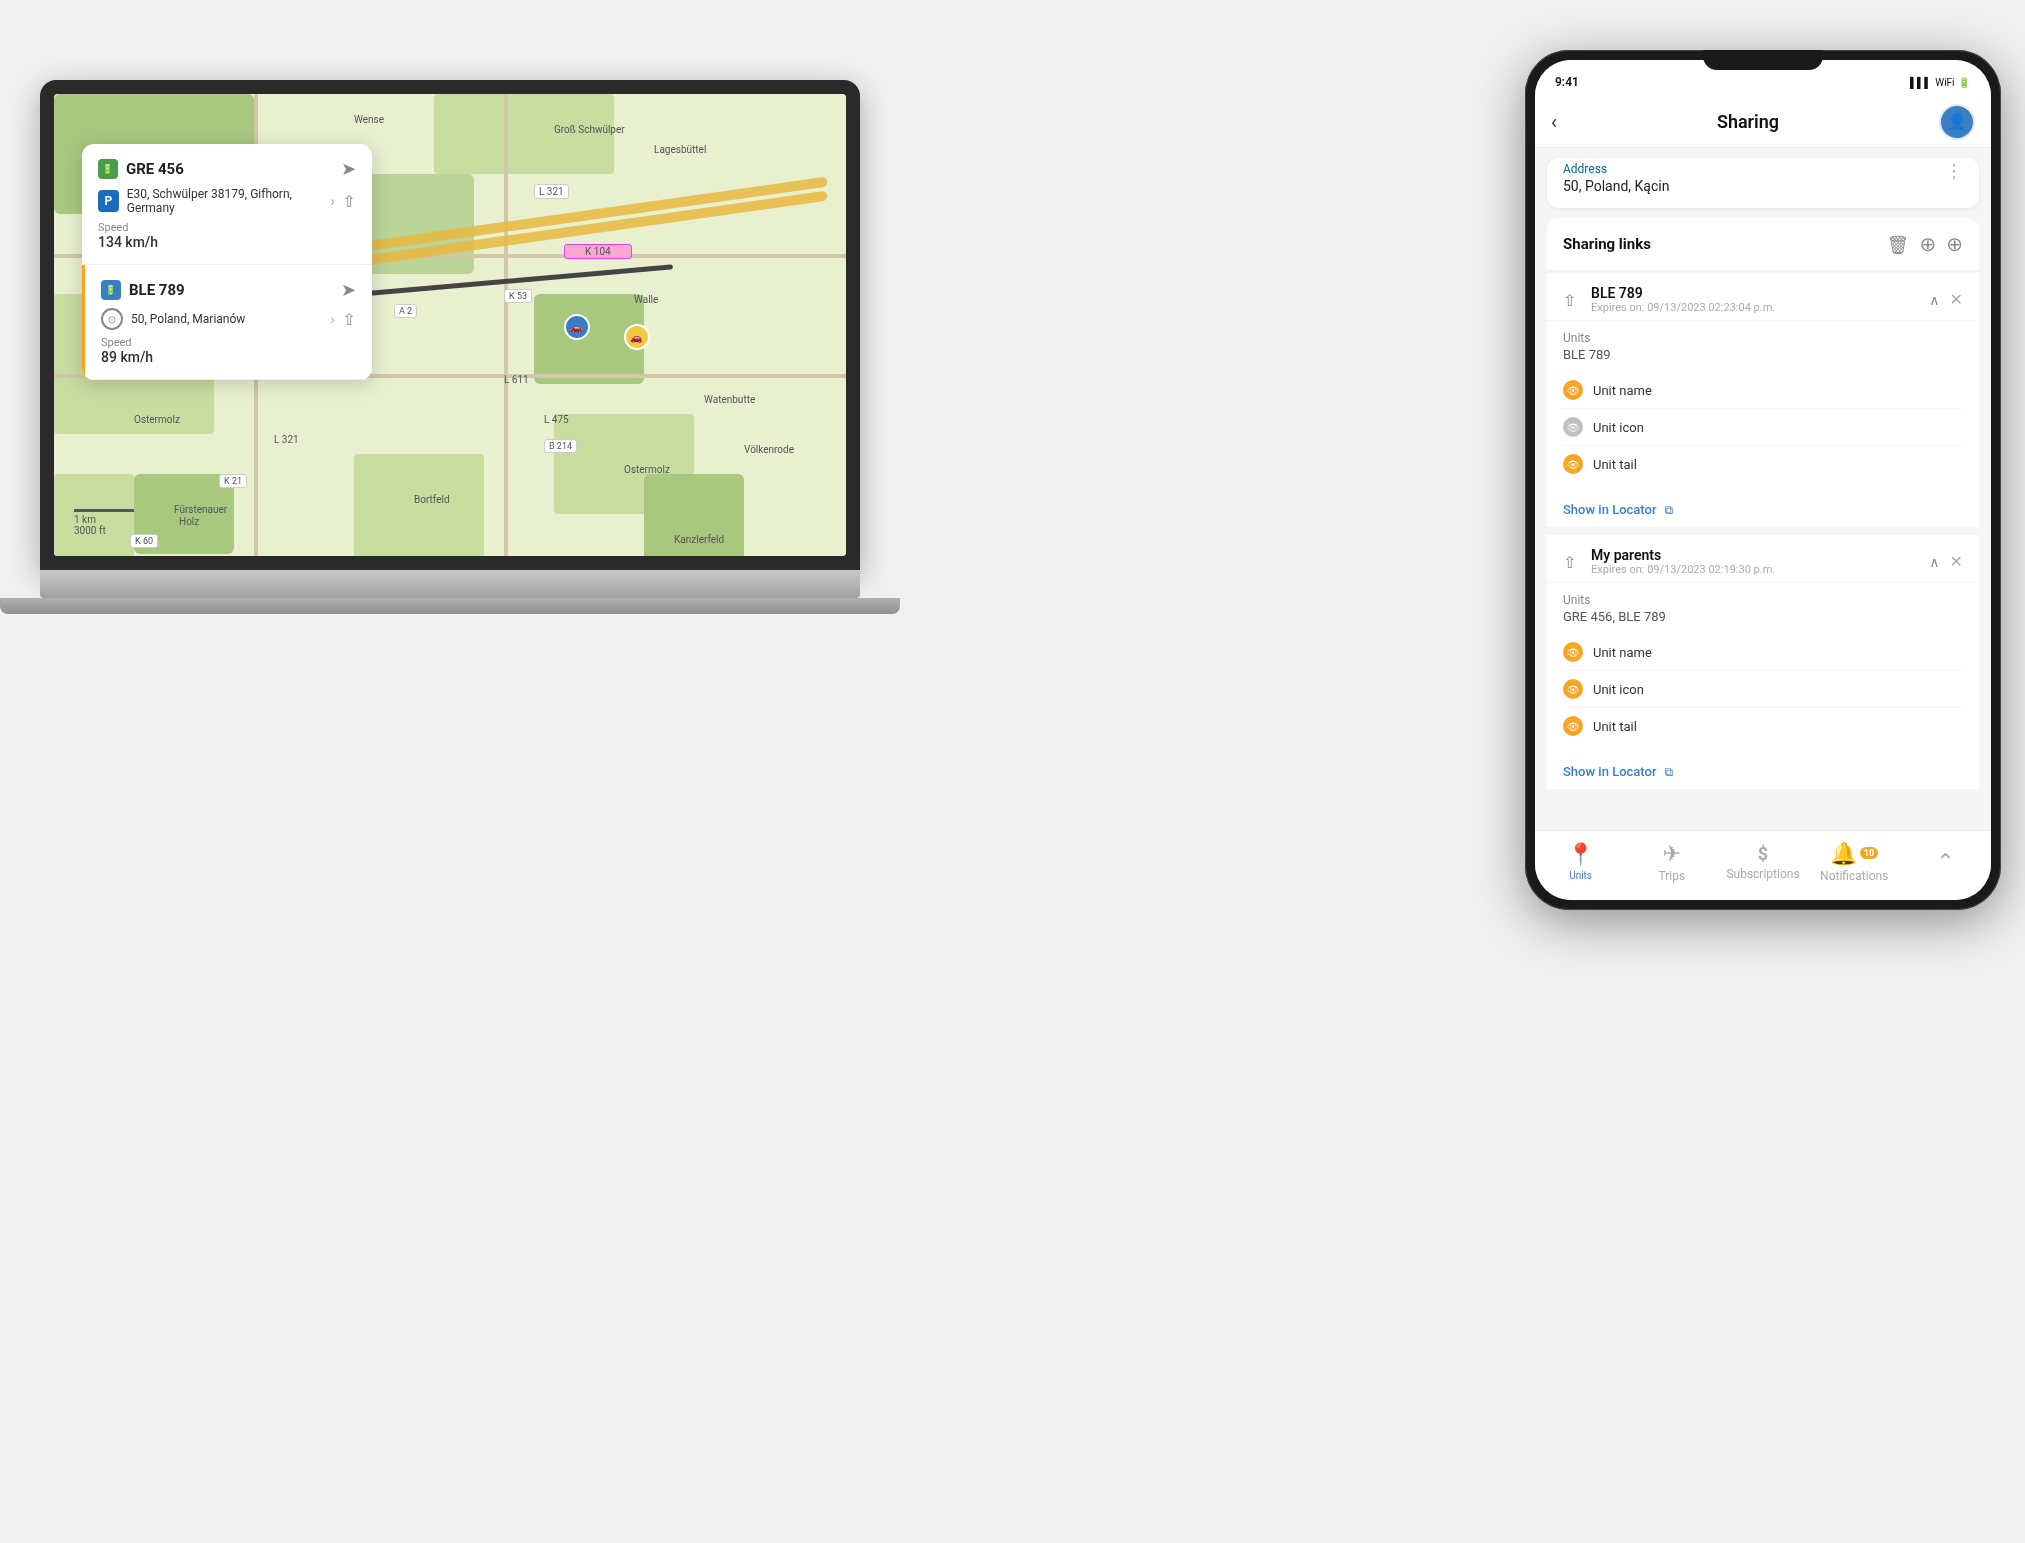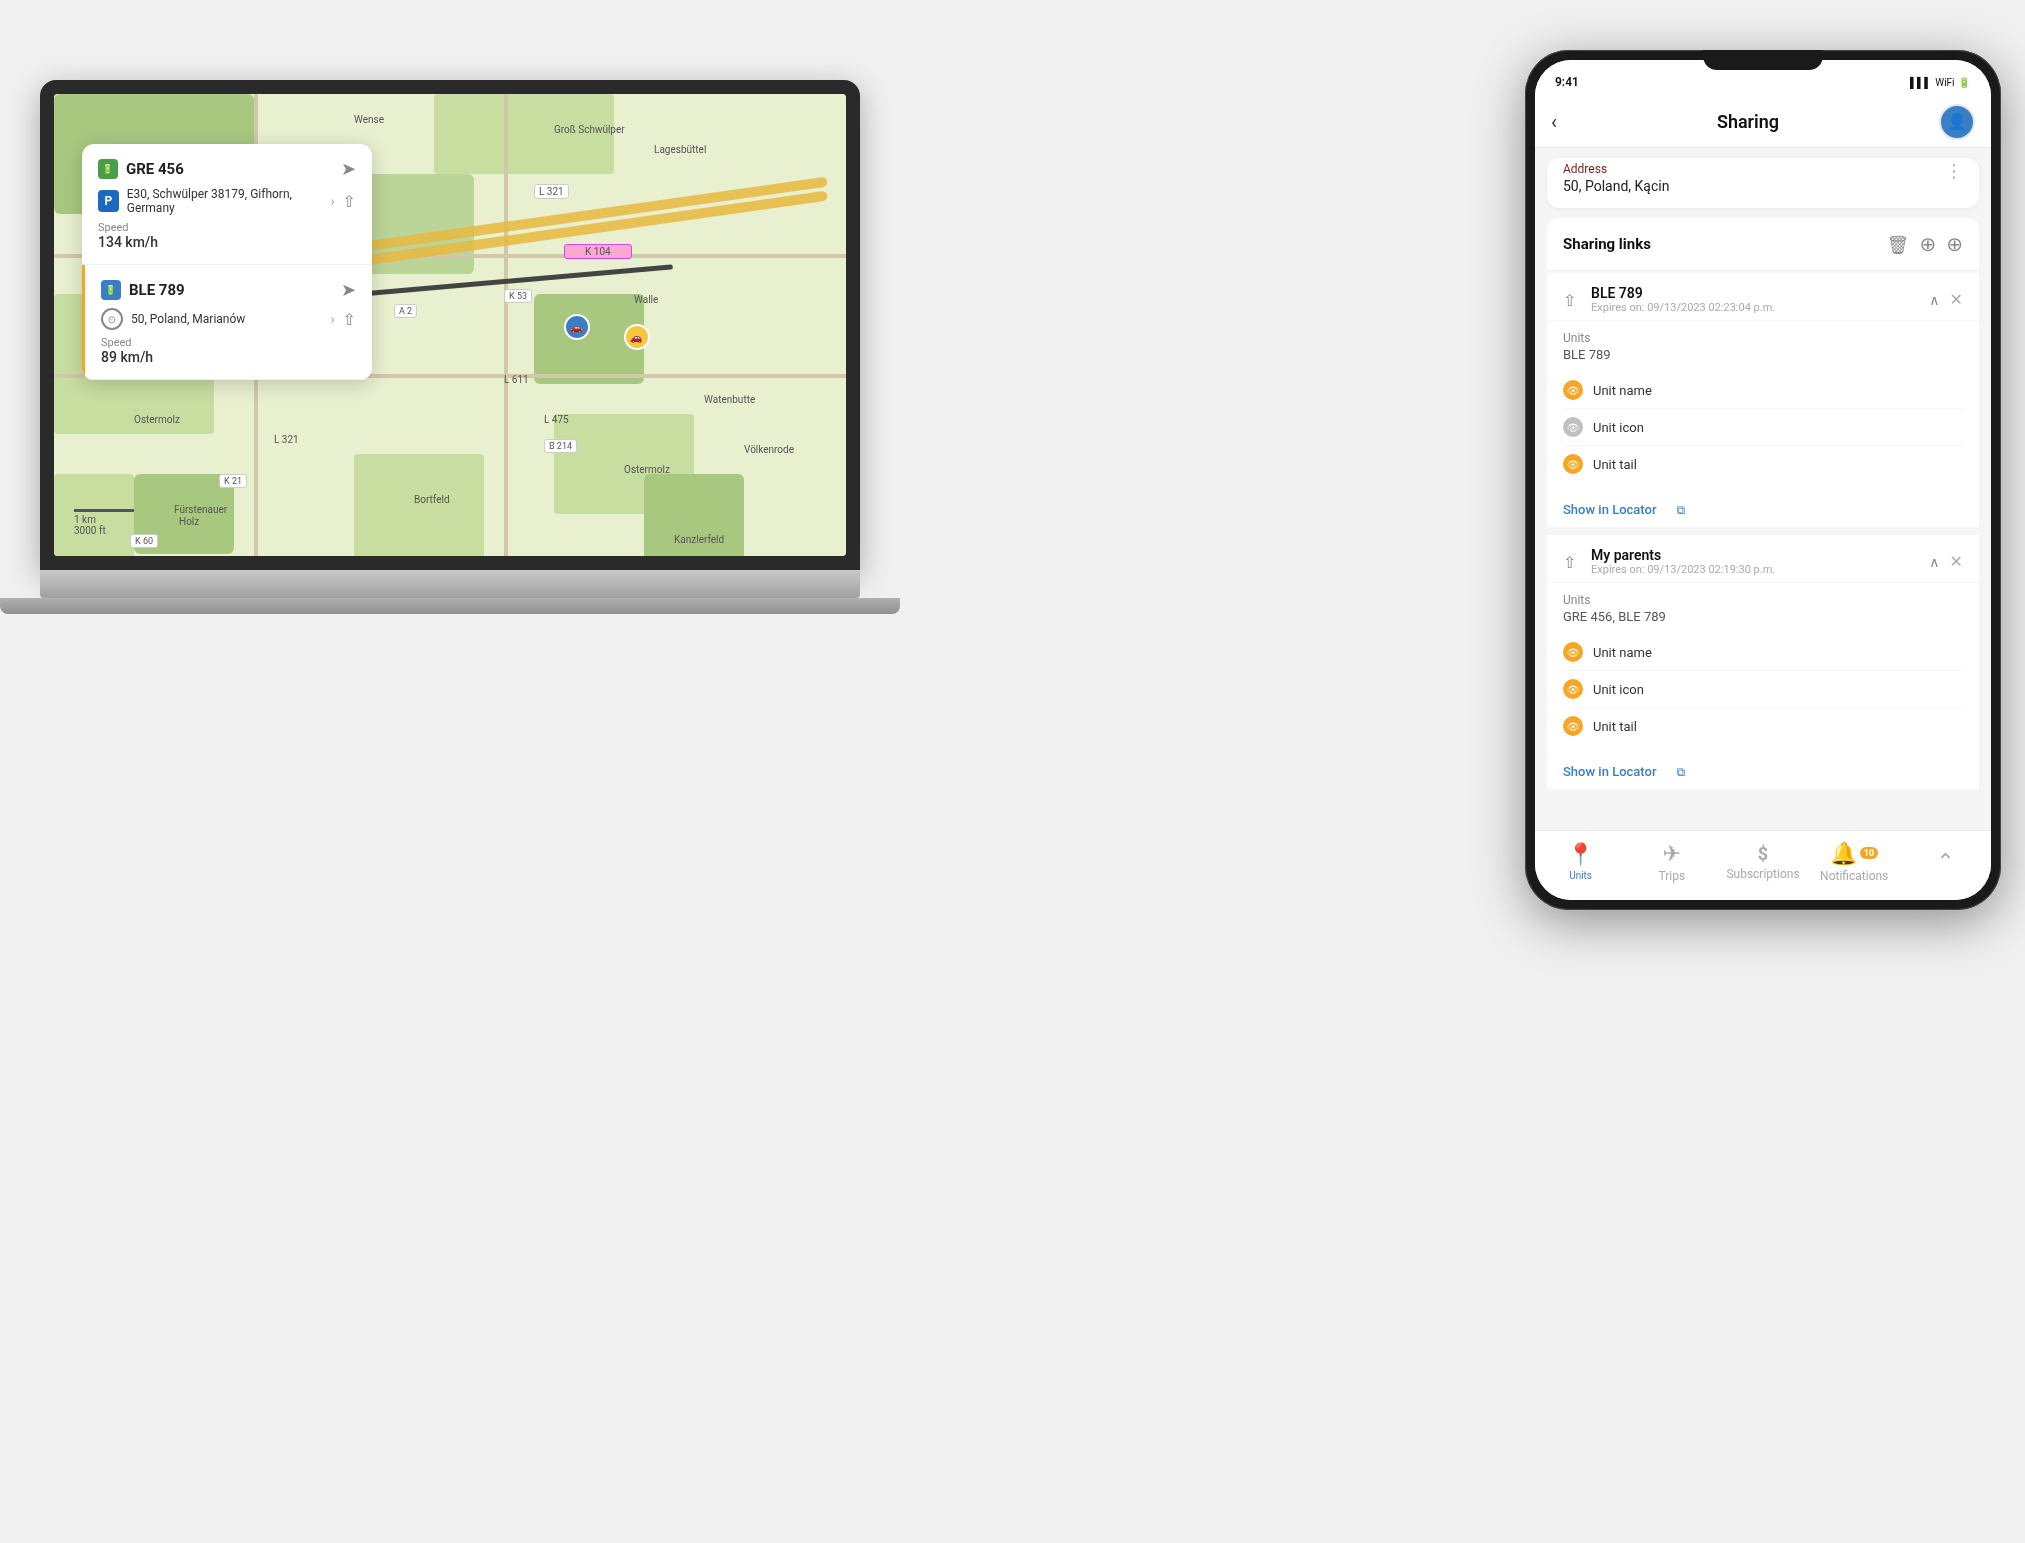--- a/index.html
+++ b/index.html
@@ -357,21 +357,21 @@
       padding: 14px 16px 10px;
     }
     .location-row {
       padding: 4px 16px 14px;
       display: flex;
       align-items: flex-start;
       justify-content: space-between;
     }
     .location-label {
       font-size: 12px;
-      color: #7f1d1d;
+      color: #0369a1;
       margin-bottom: 2px;
     }
     .location-value {
       font-size: 14px;
       color: #222;
     }
     .more-icon {
       color: #aaa;
       font-size: 18px;
       line-height: 1;
@@ -503,21 +503,21 @@
       font-size: 13px;
       color: #333;
     }
     .show-in-locator {
       color: #3a7ec4;
       font-size: 13px;
       font-weight: 500;
       padding: 10px 16px;
       display: flex;
       align-items: center;
-      gap: 20px;
+      gap: 8px;
       cursor: pointer;
     }
     .locator-link-icon {
       font-size: 12px;
     }
 
     
     .bottom-nav {
       height: 70px;
       background: white;

